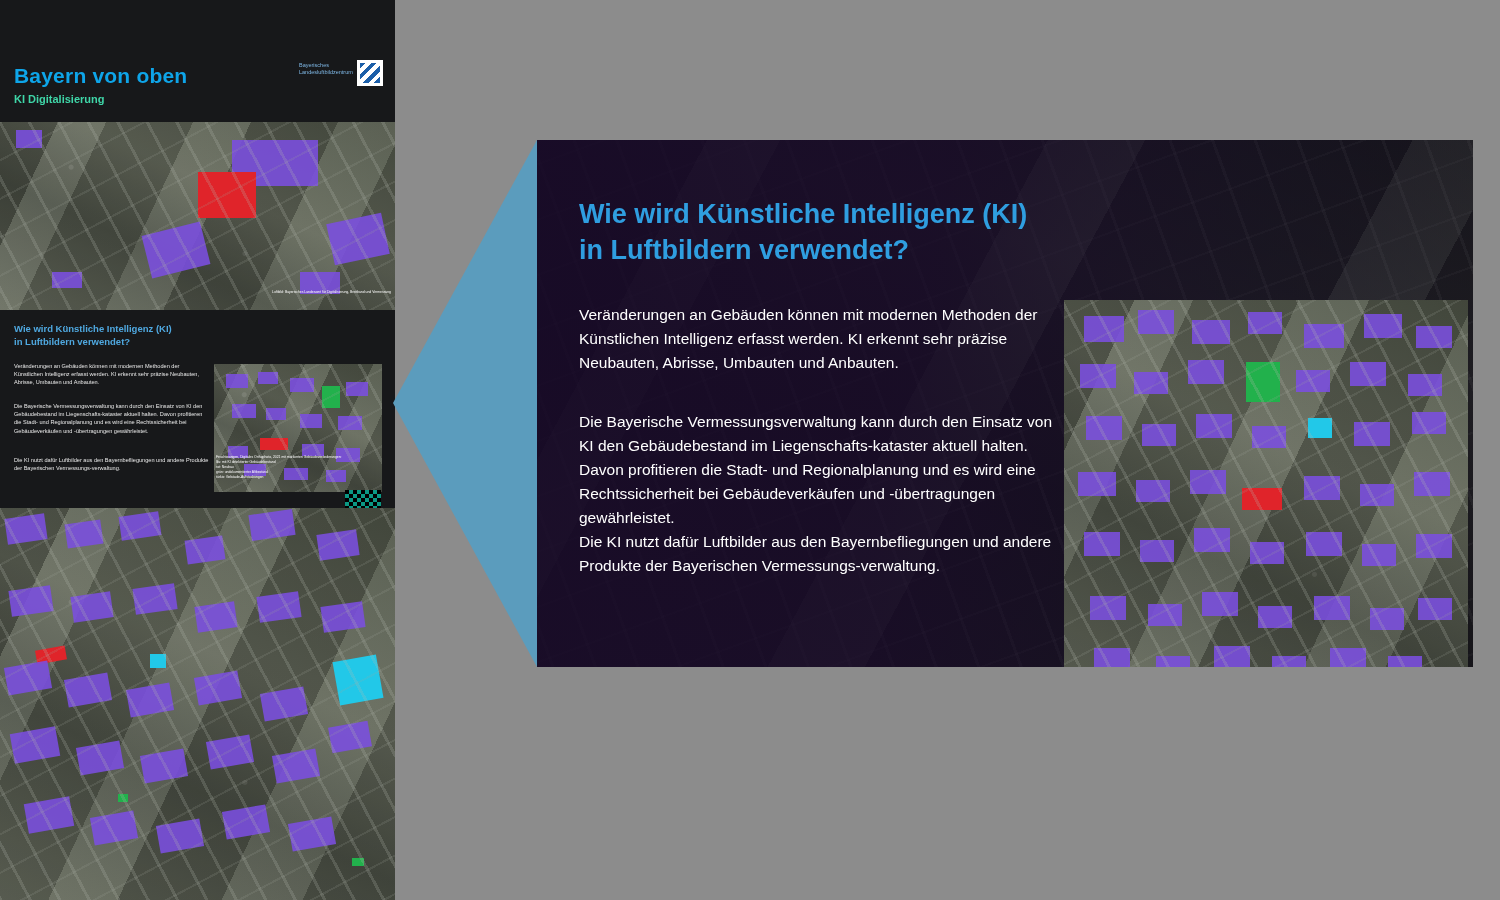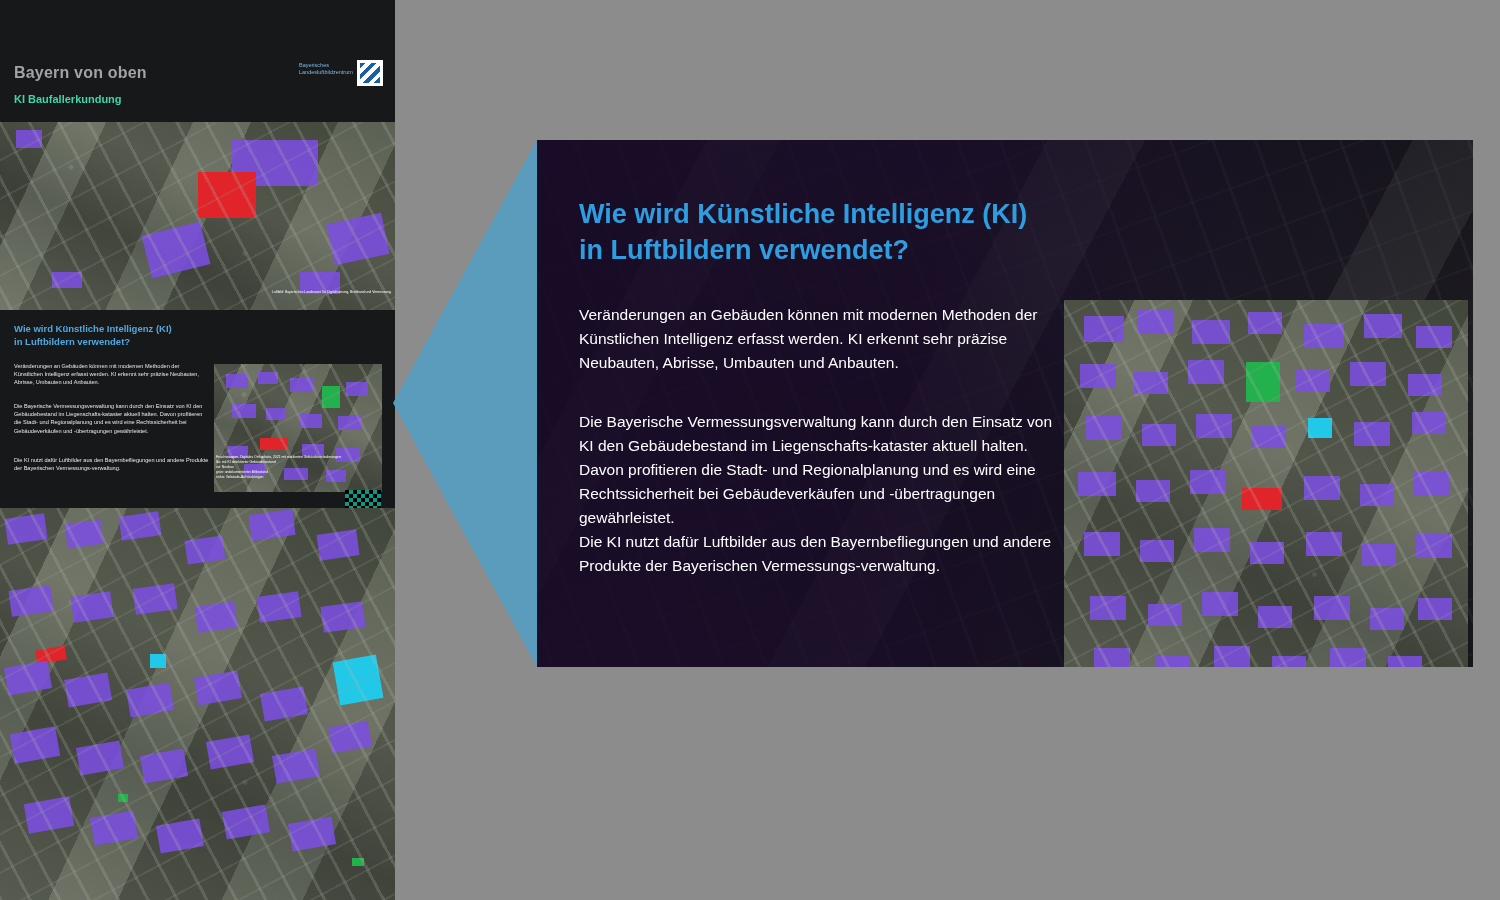--- a/index.html
+++ b/index.html
@@ -27,23 +27,23 @@
   .poster-header {
     position: absolute;
     left: 0; top: 0;
     width: 395px;
     height: 122px;
     background: #17181a;
   }
   .poster-title {
     position: absolute;
     left: 14px; top: 64px;
-    font-size: 16px;
+    font-size: 21px;
     font-weight: bold;
-    color: #a3a3a3;
+    color: #0ea5e9;
     letter-spacing: 0.2px;
   }
   .poster-subtitle {
     position: absolute;
     left: 14px; top: 93px;
     font-size: 11px;
     font-weight: bold;
     color: #3fd6a8;
   }
   .logo-block {
@@ -223,21 +223,21 @@
     width: 404px; height: 392px;
   }
 </style>
 </head>
 <body>
 
 <div class="poster">
 
   <div class="poster-header">
     <div class="poster-title">Bayern von oben</div>
-    <div class="poster-subtitle">KI Baufallerkundung</div>
+    <div class="poster-subtitle">KI Digitalisierung</div>
     <div class="logo-block">
       <div class="logo-text" style="white-space:pre-line">Bayerisches
 Landesluftbildzentrum</div>
       <div class="logo-mark">
           <div class="lozenges"></div>
         </div>
     </div>
   </div>
 
   <div class="aerial poster-img-top">

